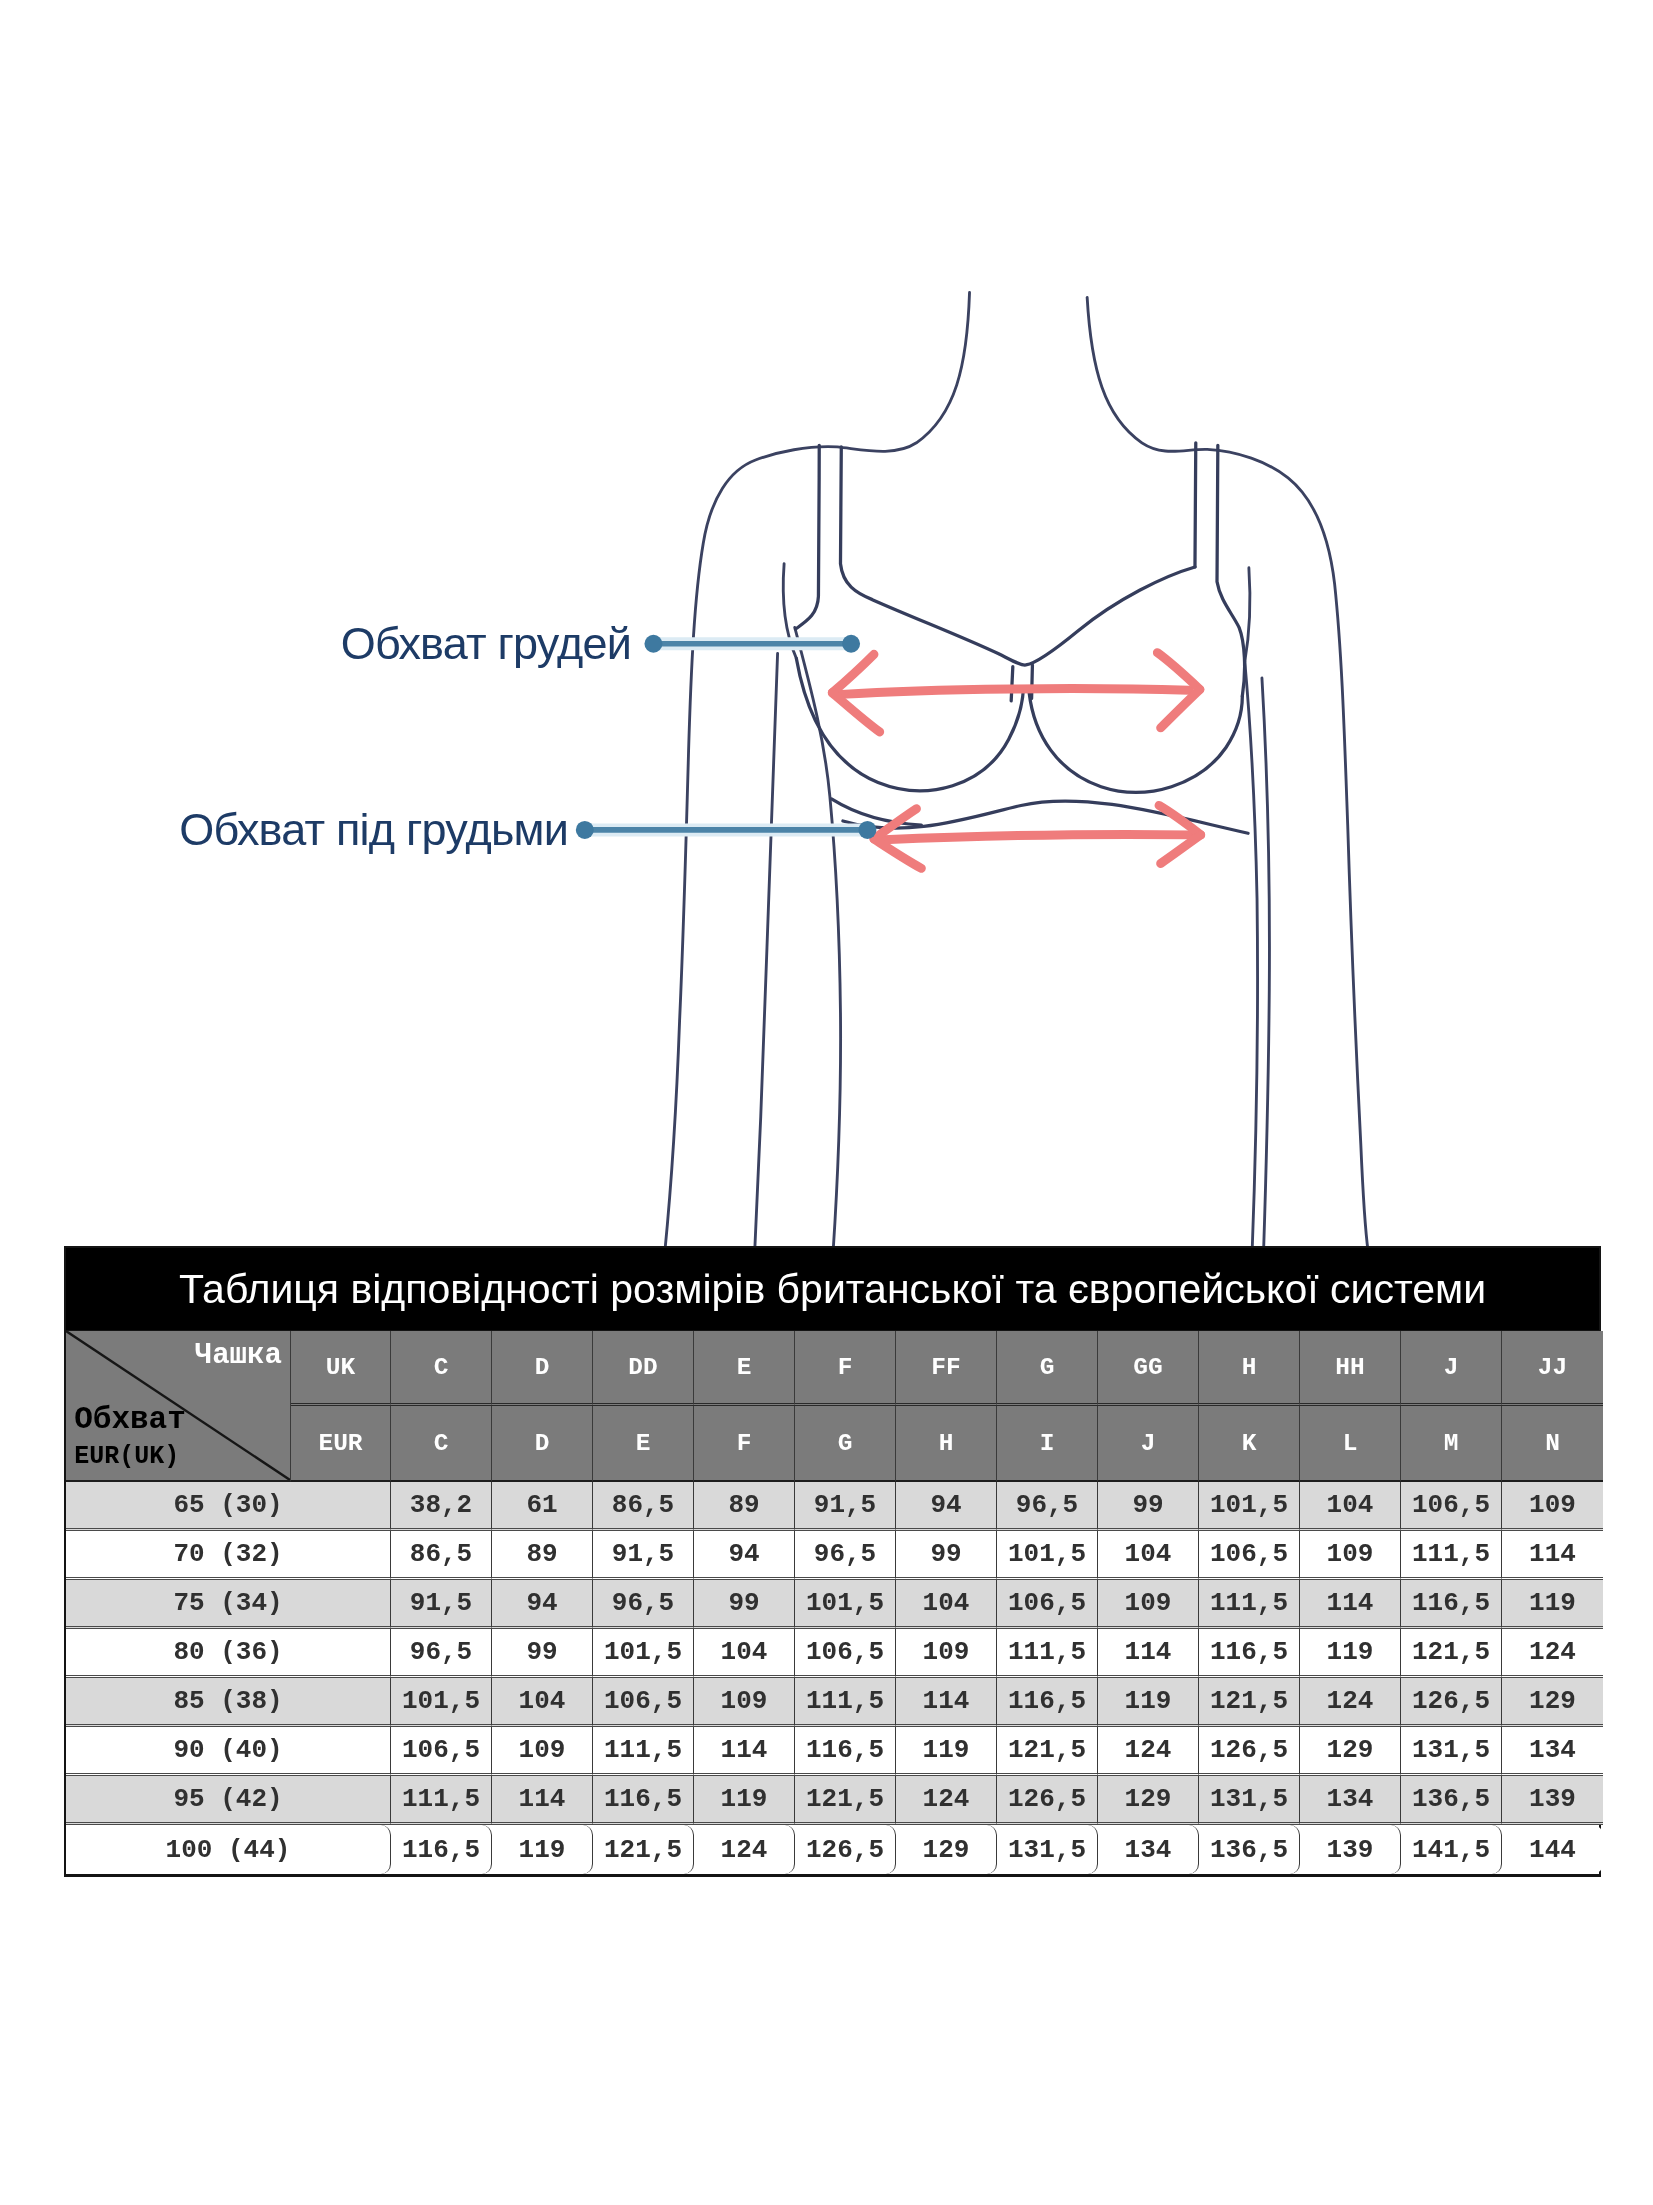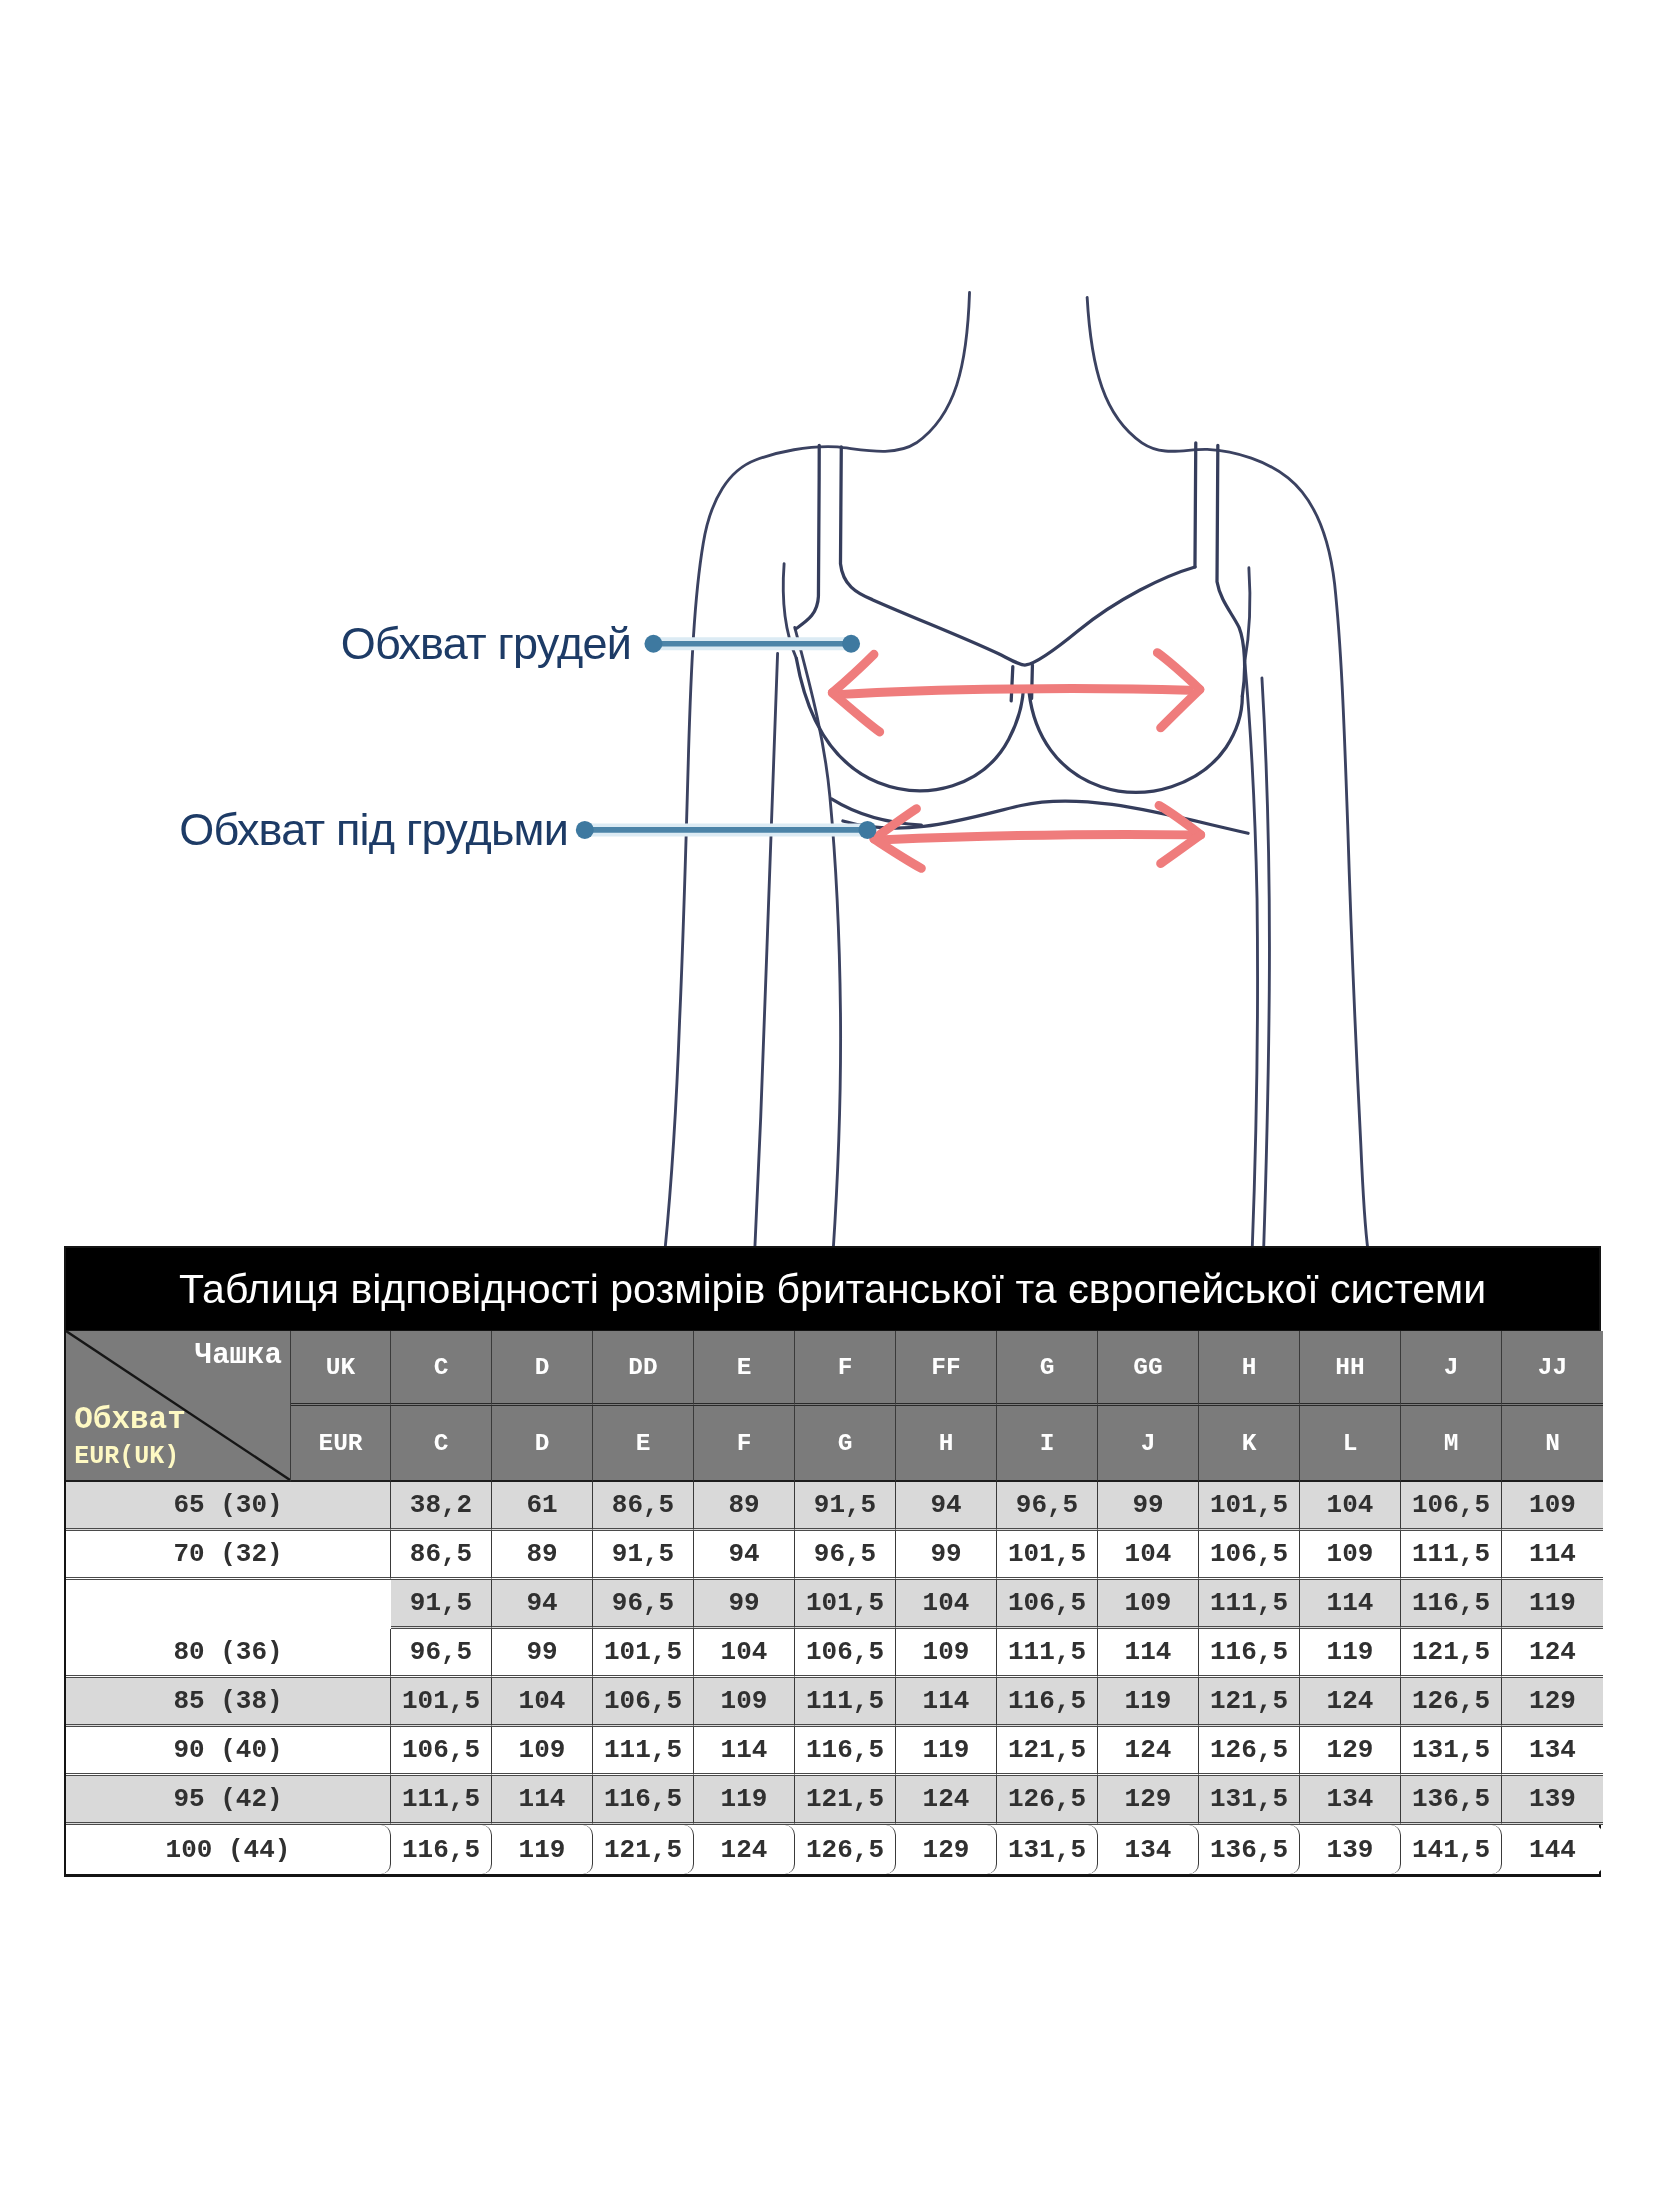--- a/index.html
+++ b/index.html
@@ -66,21 +66,21 @@
     grid-column:1;grid-row:1 / 3;position:relative;background:var(--hdr-bg);
     border-right:1.6px solid var(--border);border-bottom:2.5px solid #1d1d1d;
     box-sizing:border-box;
   }
   .corner .diag{position:absolute;left:0;top:0;width:100%;height:100%;}
   .corner .diag line{stroke:#161616;stroke-width:3;}
   .corner-top{
     position:absolute;top:8.2px;right:8.2px;color:#fff;font-weight:700;font-size:29px;
   }
   .corner-bottom{
-    position:absolute;bottom:8.2px;left:8.2px;color:#fef9c3;font-weight:700;font-size:31px;
+    position:absolute;bottom:8.2px;left:8.2px;color:#000000;font-weight:700;font-size:31px;
   }
   .corner-bottom .small{font-size:25px;}
 </style>
 </head>
 <body>
 
 <div id="page">
 
   <svg id="figure-svg" width="1654" height="1254" viewBox="0 0 2025 1535">
     <g>
@@ -197,20 +197,21 @@
         <div class="cell data-cell" style="grid-area: 4 / 5; background: rgb(255, 255, 255);">91,5</div>
         <div class="cell data-cell" style="grid-area: 4 / 6; background: rgb(255, 255, 255);">94</div>
         <div class="cell data-cell" style="grid-area: 4 / 7; background: rgb(255, 255, 255);">96,5</div>
         <div class="cell data-cell" style="grid-area: 4 / 8; background: rgb(255, 255, 255);">99</div>
         <div class="cell data-cell" style="grid-area: 4 / 9; background: rgb(255, 255, 255);">101,5</div>
         <div class="cell data-cell" style="grid-area: 4 / 10; background: rgb(255, 255, 255);">104</div>
         <div class="cell data-cell" style="grid-area: 4 / 11; background: rgb(255, 255, 255);">106,5</div>
         <div class="cell data-cell" style="grid-area: 4 / 12; background: rgb(255, 255, 255);">109</div>
         <div class="cell data-cell" style="grid-area: 4 / 13; background: rgb(255, 255, 255);">111,5</div>
         <div class="cell data-cell last-col" style="grid-area: 4 / 14; background: rgb(255, 255, 255);">114</div>
+        <div class="cell data-cell row-label" style="grid-area: 5 / 1 / auto / span 2; background: var(--alt-bg);">75 (34)</div>
         <div class="cell data-cell" style="grid-area: 5 / 3; background: var(--alt-bg);">91,5</div>
         <div class="cell data-cell" style="grid-area: 5 / 4; background: var(--alt-bg);">94</div>
         <div class="cell data-cell" style="grid-area: 5 / 5; background: var(--alt-bg);">96,5</div>
         <div class="cell data-cell" style="grid-area: 5 / 6; background: var(--alt-bg);">99</div>
         <div class="cell data-cell" style="grid-area: 5 / 7; background: var(--alt-bg);">101,5</div>
         <div class="cell data-cell" style="grid-area: 5 / 8; background: var(--alt-bg);">104</div>
         <div class="cell data-cell" style="grid-area: 5 / 9; background: var(--alt-bg);">106,5</div>
         <div class="cell data-cell" style="grid-area: 5 / 10; background: var(--alt-bg);">109</div>
         <div class="cell data-cell" style="grid-area: 5 / 11; background: var(--alt-bg);">111,5</div>
         <div class="cell data-cell" style="grid-area: 5 / 12; background: var(--alt-bg);">114</div>

